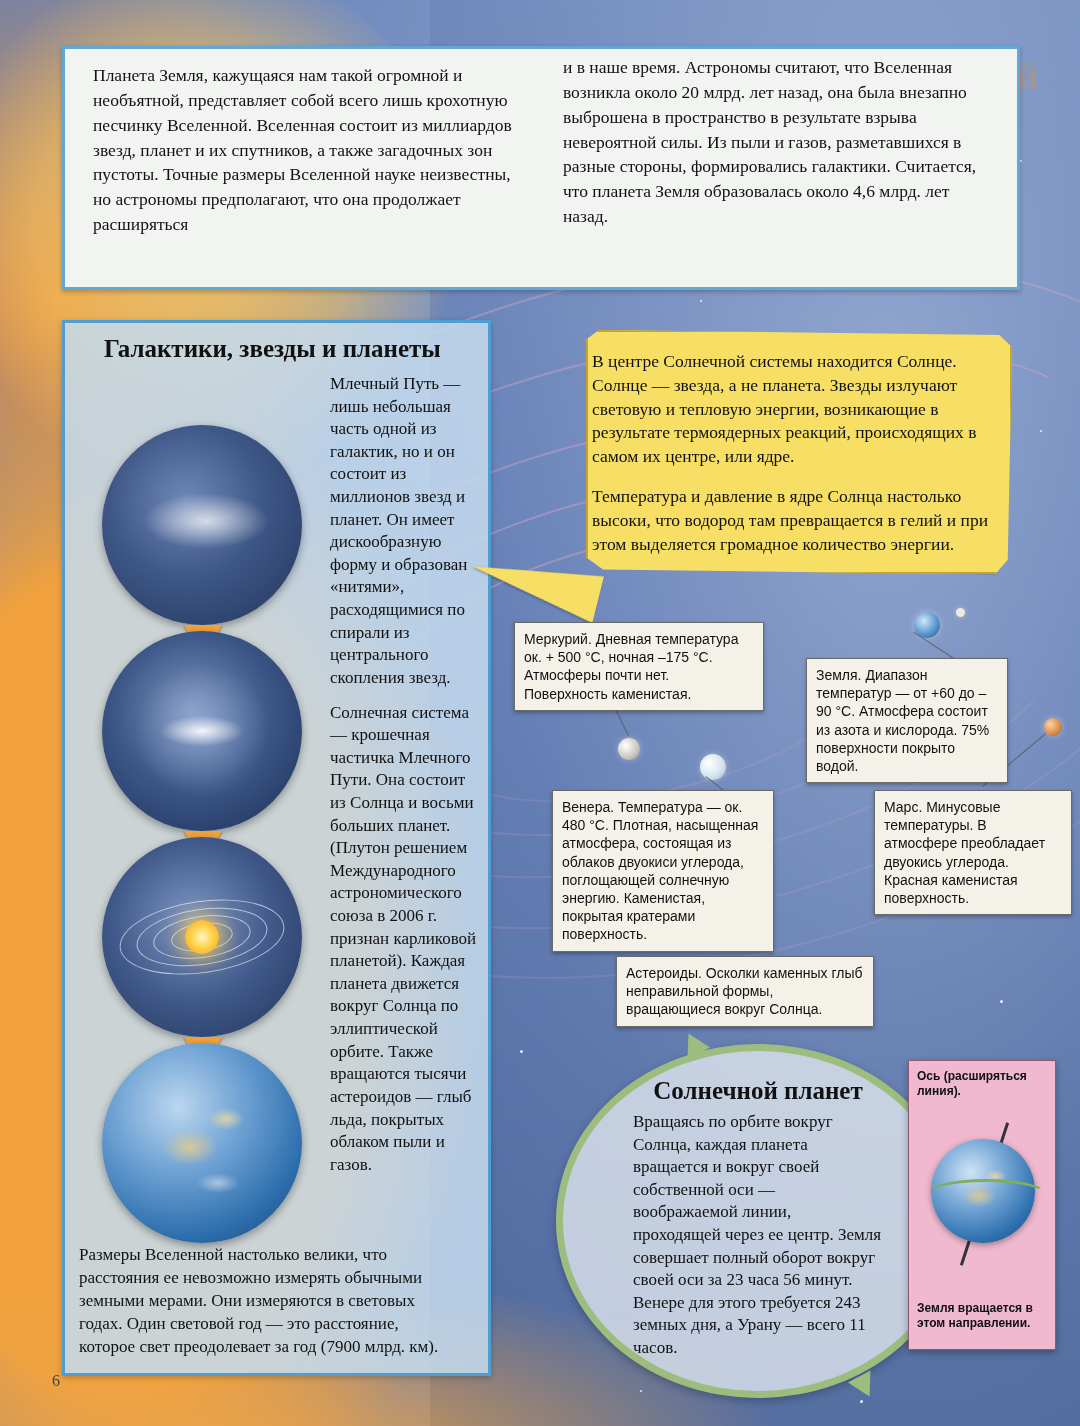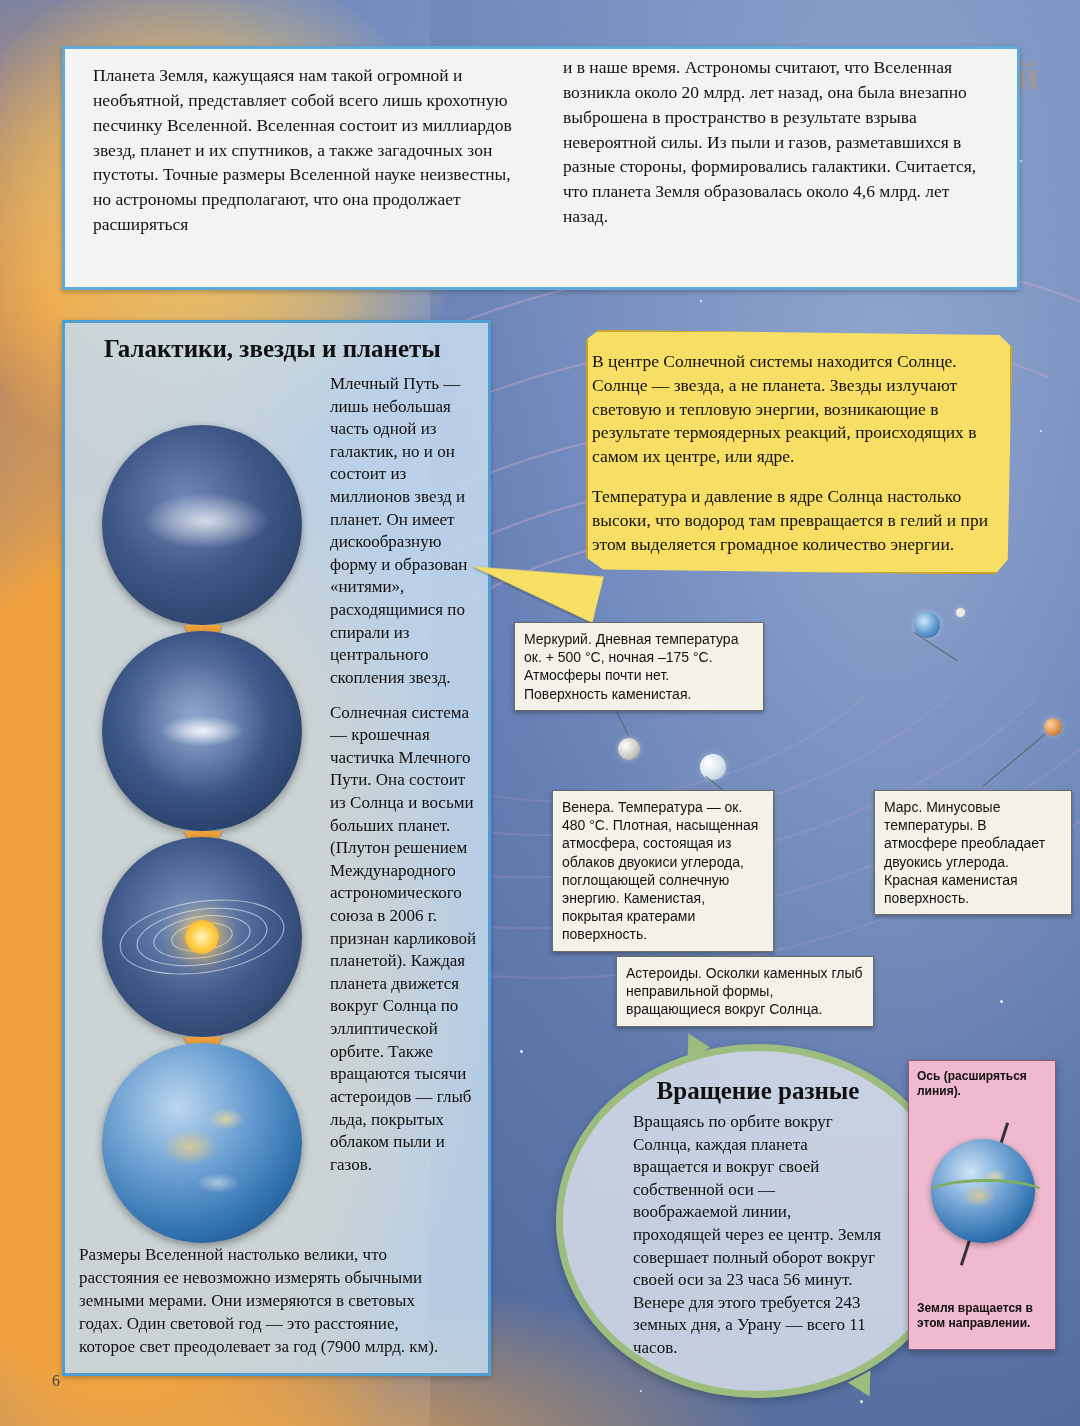--- a/index.html
+++ b/index.html
@@ -253,32 +253,35 @@
   <div class="planet" style="left:1044px;top:718px;width:18px;height:18px;background:radial-gradient(circle at 35% 35%,#ffd2a0,#d98a46 60%,#9c5524);"></div>
 
   <div class="leader" style="left:628px;top:736px;width:56px;transform:rotate(-116deg);"></div>
   <div class="leader" style="left:914px;top:632px;width:52px;transform:rotate(33deg);"></div>
   <div class="leader" style="left:706px;top:776px;width:32px;transform:rotate(38deg);"></div>
   <div class="leader" style="left:1046px;top:734px;width:82px;transform:rotate(140deg);"></div>
 
   <div class="fact f-merc">
     <span>Меркурий. Дневная температура ок. + 500 °C, ночная –175 °C. Атмосферы почти нет. Поверхность каменистая.</span>
   </div>
+  <div class="fact f-earth">
+    <span>Земля. Диапазон температур — от +60 до –90 °C. Атмосфера состоит из азота и кислорода. 75% поверхности покрыто водой.</span>
+  </div>
   <div class="fact f-venus">
     <span>Венера. Температура — ок. 480 °C. Плотная, насыщенная атмосфера, состоящая из облаков двуокиси углерода, поглощающей солнечную энергию. Каменистая, покрытая кратерами поверхность.</span>
   </div>
   <div class="fact f-mars">
     <span>Марс. Минусовые температуры. В атмосфере преобладает двуокись углерода. Красная каменистая поверхность.</span>
   </div>
   <div class="fact f-aster">
     <span>Астероиды. Осколки каменных глыб неправильной формы, вращающиеся вокруг Солнца.</span>
   </div>
 
   <div class="rot-oval">
-    <h2>Вращение разные</h2>
+    <h2>Солнечной планет</h2>
     <div class="rt">Вращаясь по орбите вокруг Солнца, каждая планета вращается и вокруг своей собственной оси — воображаемой линии, проходящей через ее центр. Земля совершает полный оборот вокруг своей оси за 23 часа 56 минут. Венере для этого требуется 243 земных дня, а Урану — всего 11 часов.</div>
   </div>
   <div class="oval-arrow" style="left:686px;top:1036px;transform:rotate(92deg);"></div>
   <div class="oval-arrow" style="left:846px;top:1372px;transform:rotate(-88deg);"></div>
 
   <div class="pink-card">
     <div class="lbl">Ось (расширяться линия).</div>
     <div class="axis-line"></div>
     <div class="pink-earth"></div>
     <div class="green-arrow"></div>

